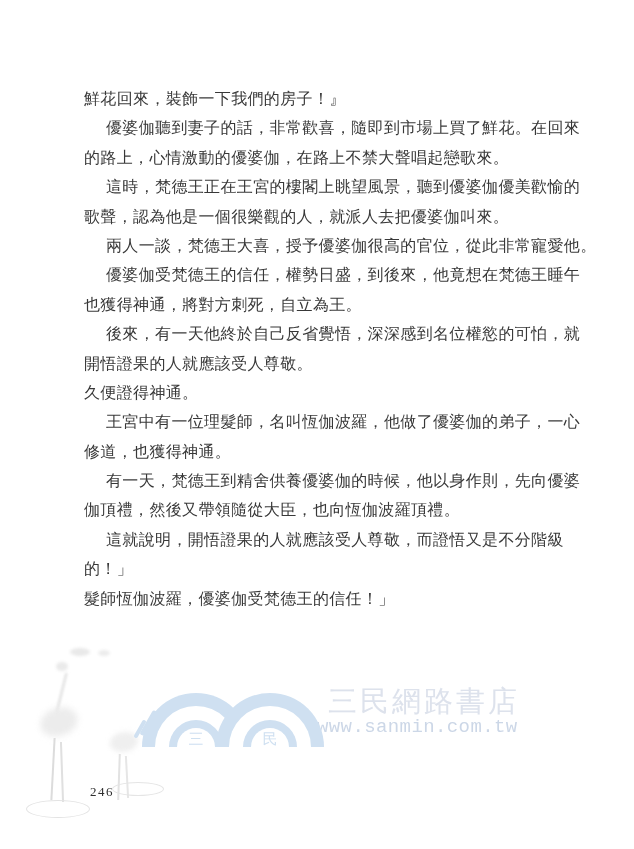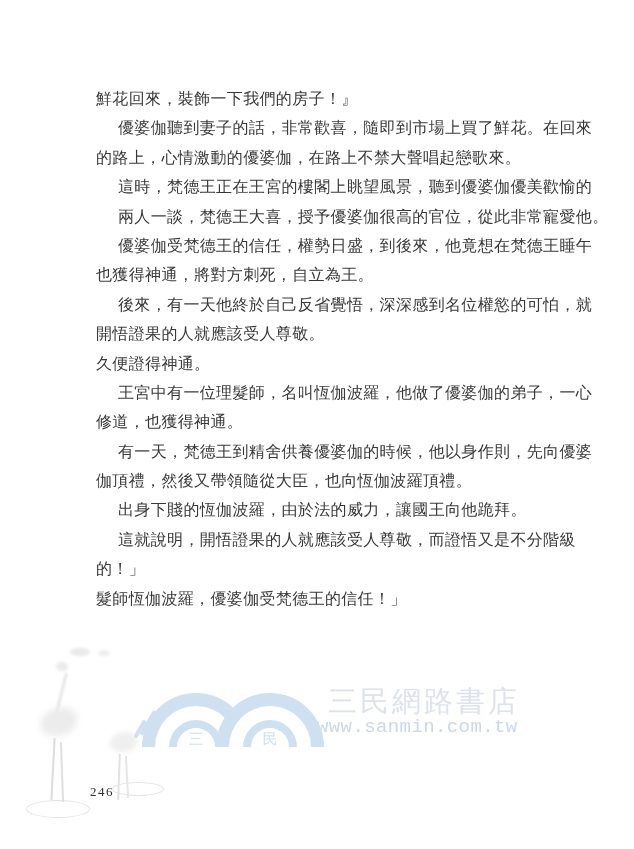--- a/index.html
+++ b/index.html
@@ -14,21 +14,21 @@
 
   
   .text-block{
     position:absolute;
     left:84px;top:84px;width:506px;
     font-size:16px;
     line-height:29.4px;
     letter-spacing:0.35px;
     color:var(--ink,#383838);
   }
-  .text-block .line{white-space:nowrap;height:29.4px;margin-left:12px;}
+  .text-block .line{white-space:nowrap;height:29.4px;}
   .text-block .line.indent{padding-left:22px;}
 
   
   .pageno{
     position:absolute;left:90px;top:784px;
     font-size:13px;letter-spacing:1.5px;color:#2e2e2e;text-align:center;
   }
 
   
   .wm-logo{position:absolute;left:138px;top:691px;width:200px;height:58px;}
@@ -142,31 +142,31 @@
   </div>
 
   <div class="wm-name">三民網路書店</div>
   <div class="wm-url">www.sanmin.com.tw</div>
 
   <div class="text-block">
       <div class="line">鮮花回來，裝飾一下我們的房子！』</div>
       <div class="line indent">優婆伽聽到妻子的話，非常歡喜，隨即到市場上買了鮮花。在回來</div>
       <div class="line">的路上，心情激動的優婆伽，在路上不禁大聲唱起戀歌來。</div>
       <div class="line indent">這時，梵德王正在王宮的樓閣上眺望風景，聽到優婆伽優美歡愉的</div>
+      <div class="line">歌聲，認為他是一個很樂觀的人，就派人去把優婆伽叫來。</div>
       <div class="line indent">兩人一談，梵德王大喜，授予優婆伽很高的官位，從此非常寵愛他。</div>
       <div class="line indent">優婆伽受梵德王的信任，權勢日盛，到後來，他竟想在梵德王睡午</div>
       <div class="line">也獲得神通，將對方刺死，自立為王。</div>
       <div class="line indent">後來，有一天他終於自己反省覺悟，深深感到名位權慾的可怕，就</div>
       <div class="line">開悟證果的人就應該受人尊敬。</div>
       <div class="line">久便證得神通。</div>
       <div class="line indent">王宮中有一位理髮師，名叫恆伽波羅，他做了優婆伽的弟子，一心</div>
       <div class="line">修道，也獲得神通。</div>
       <div class="line indent">有一天，梵德王到精舍供養優婆伽的時候，他以身作則，先向優婆</div>
       <div class="line">伽頂禮，然後又帶領隨從大臣，也向恆伽波羅頂禮。</div>
-      <div class="line indent">出身下賤的恆伽波羅，由於法的威力，讓國王向他跪拜。</div>
       <div class="line indent">這就說明，開悟證果的人就應該受人尊敬，而證悟又是不分階級</div>
       <div class="line">的！」</div>
       <div class="line">髮師恆伽波羅，優婆伽受梵德王的信任！」</div>
     </div>
 
   <div class="pageno">246</div>
 
 </div>
 
 </body></html>

